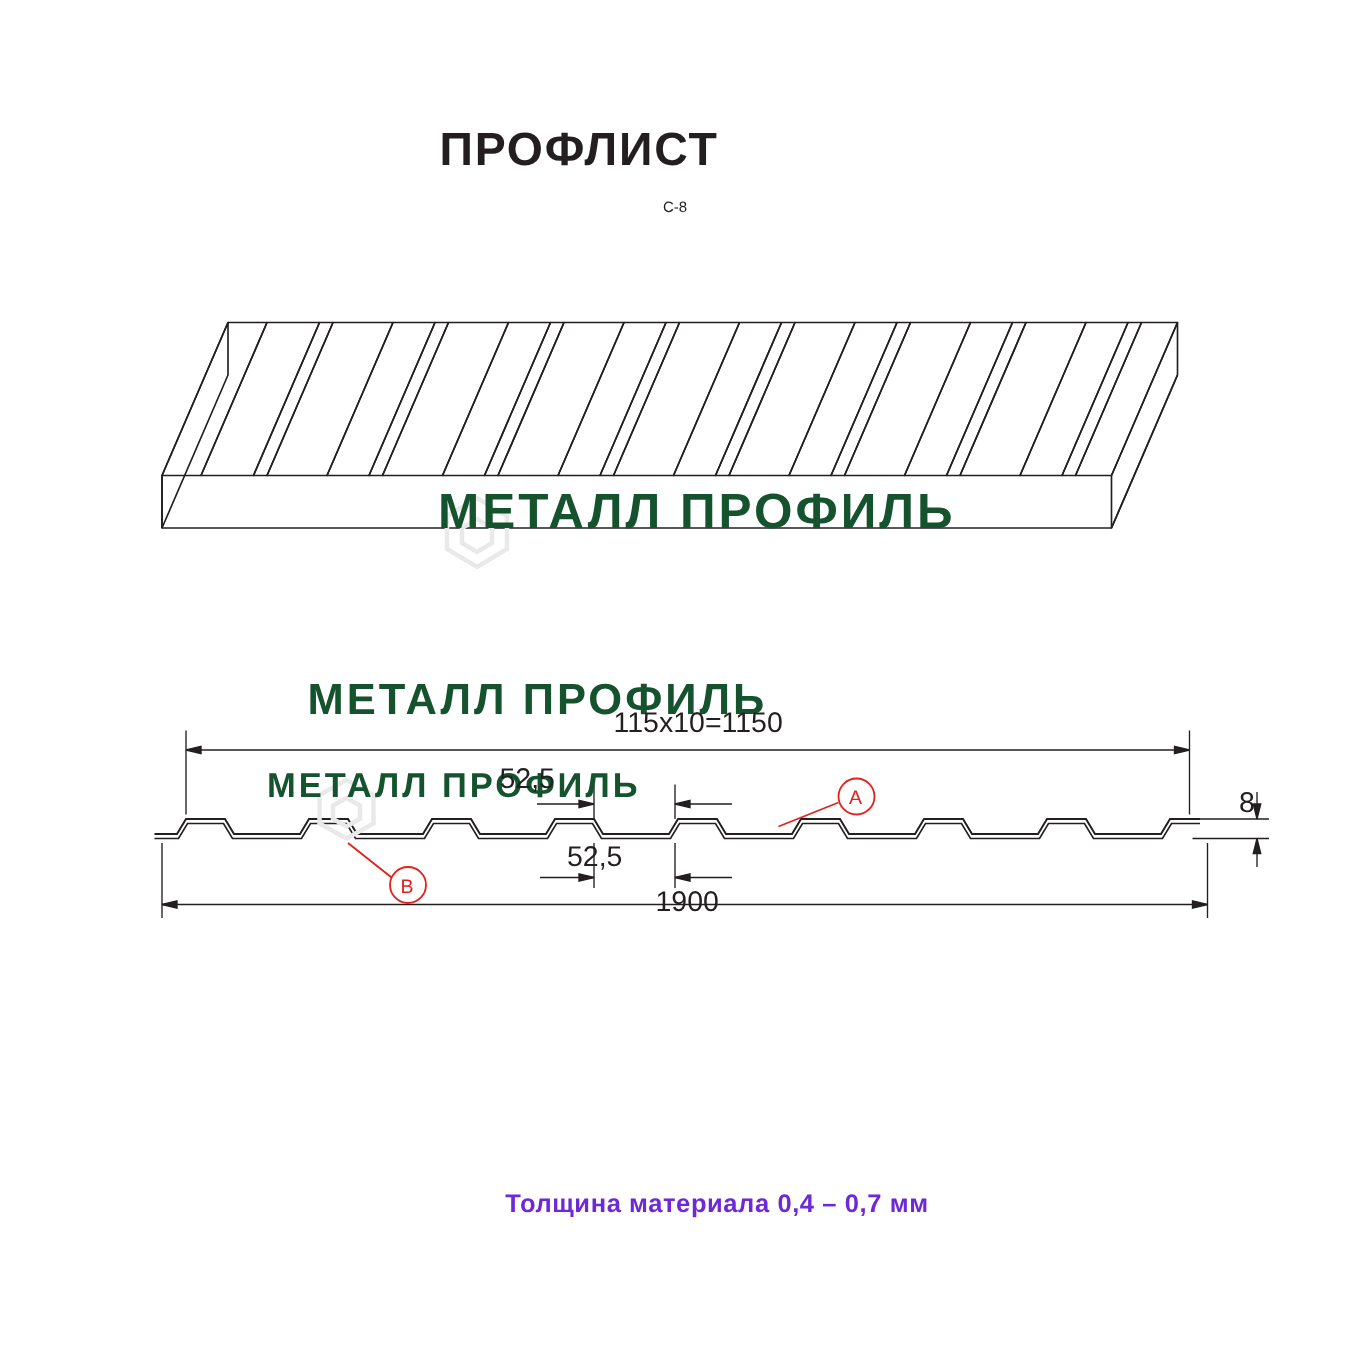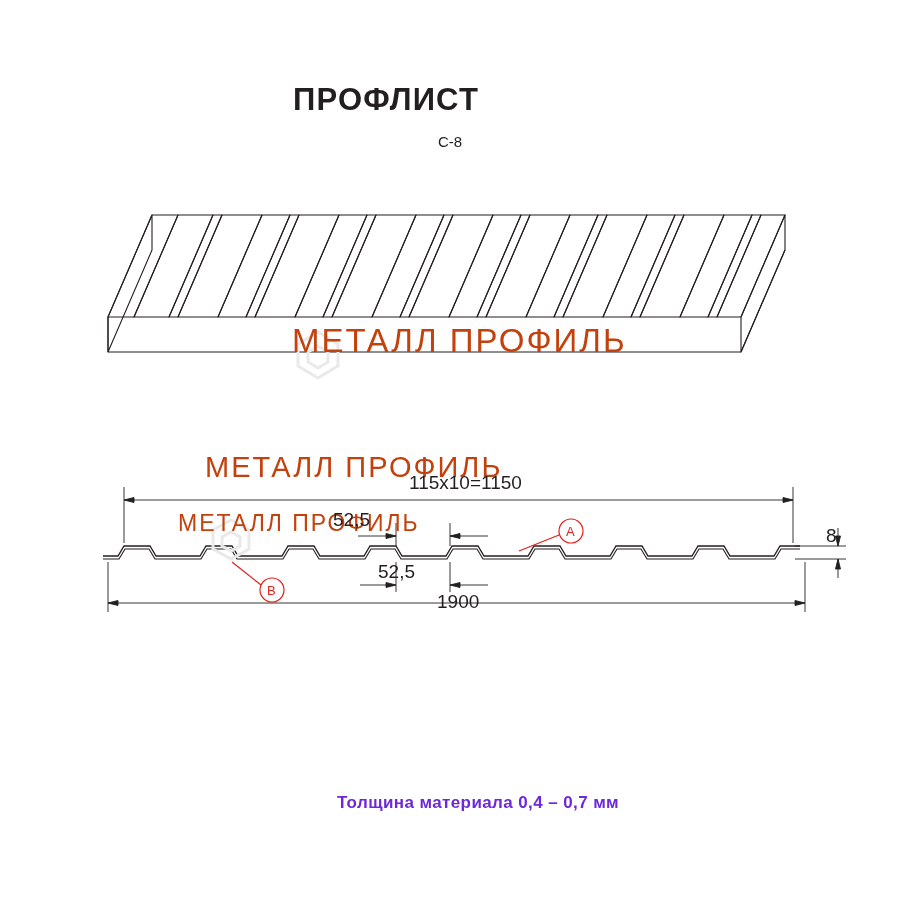--- a/index.html
+++ b/index.html
@@ -30,21 +30,21 @@
     font-weight: bold;
     letter-spacing: 1.2px;
     color: #231f20;
   }
   .subtitle {
     position: absolute;
     top: 133px;
     left: 0;
     width: 900px;
     text-align: center;
-    font-size: 15px;
+    font-size: 10px;
     color: #231f20;
   }
   .footer-note {
     position: absolute;
     top: 793px;
     left: 0;
     width: 900px;
     text-align: center;
     font-size: 17px;
     font-weight: bold;
@@ -52,22 +52,22 @@
     color: #6d28d9;
     margin-left: 28px;
   }
   svg.art {
     position: absolute;
     top: 0;
     left: 0;
   }
   .wm {
     position: absolute;
-    color: #c2410c;
-    font-weight: normal;
+    color: #14532d;
+    font-weight: bold;
     letter-spacing: 2px;
     white-space: nowrap;
     pointer-events: none;
   }
   .wm1 {
     top: 322px;
     left: 292px;
     font-size: 33px;
   }
   .wm2 {

